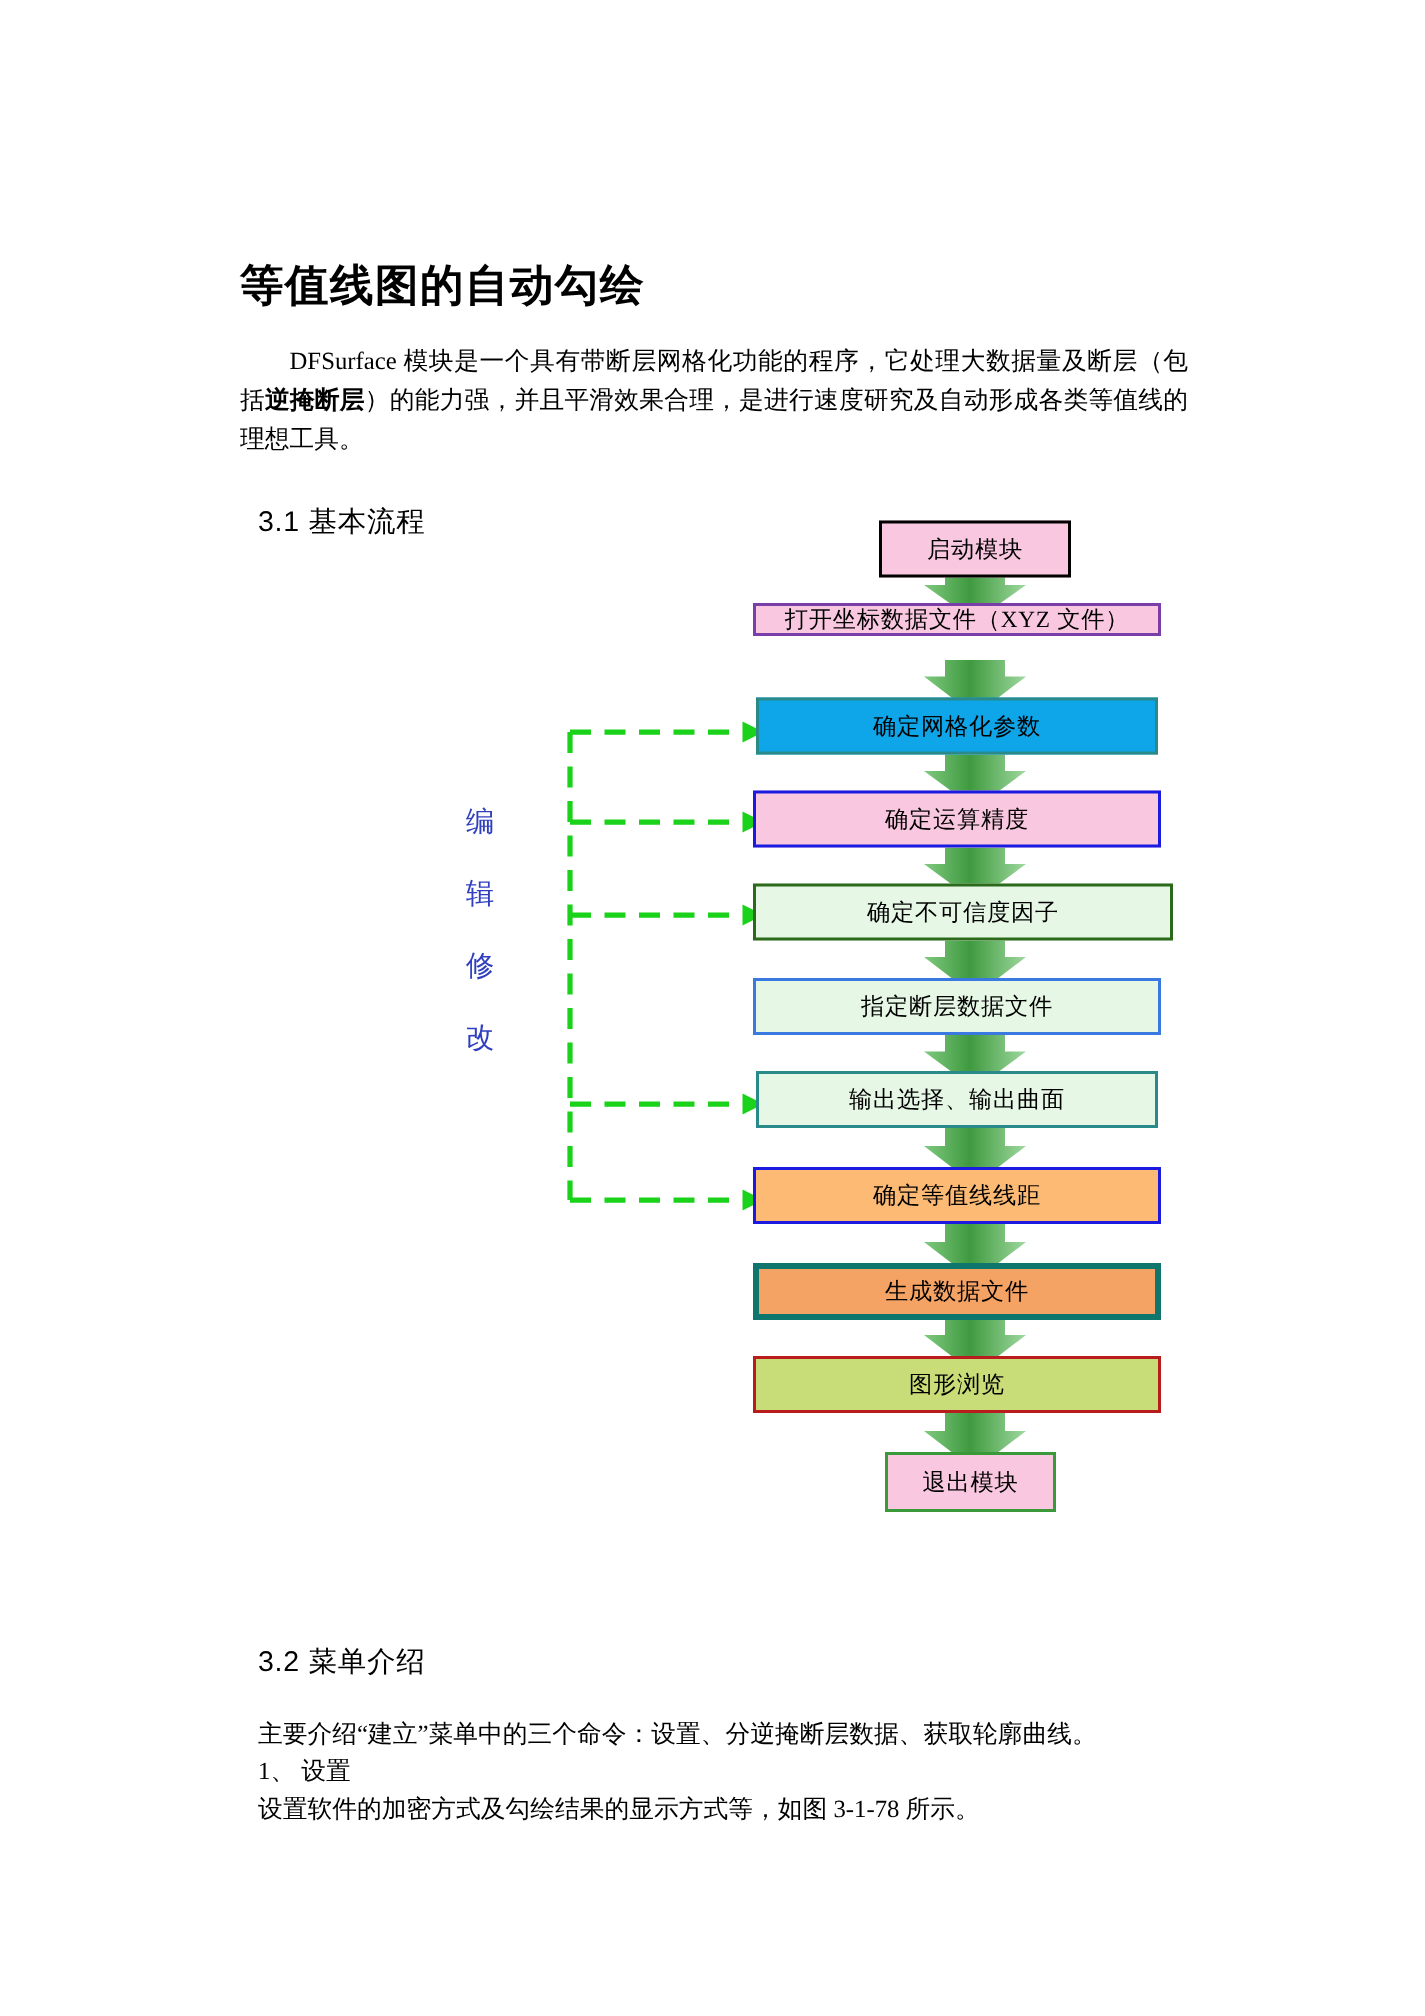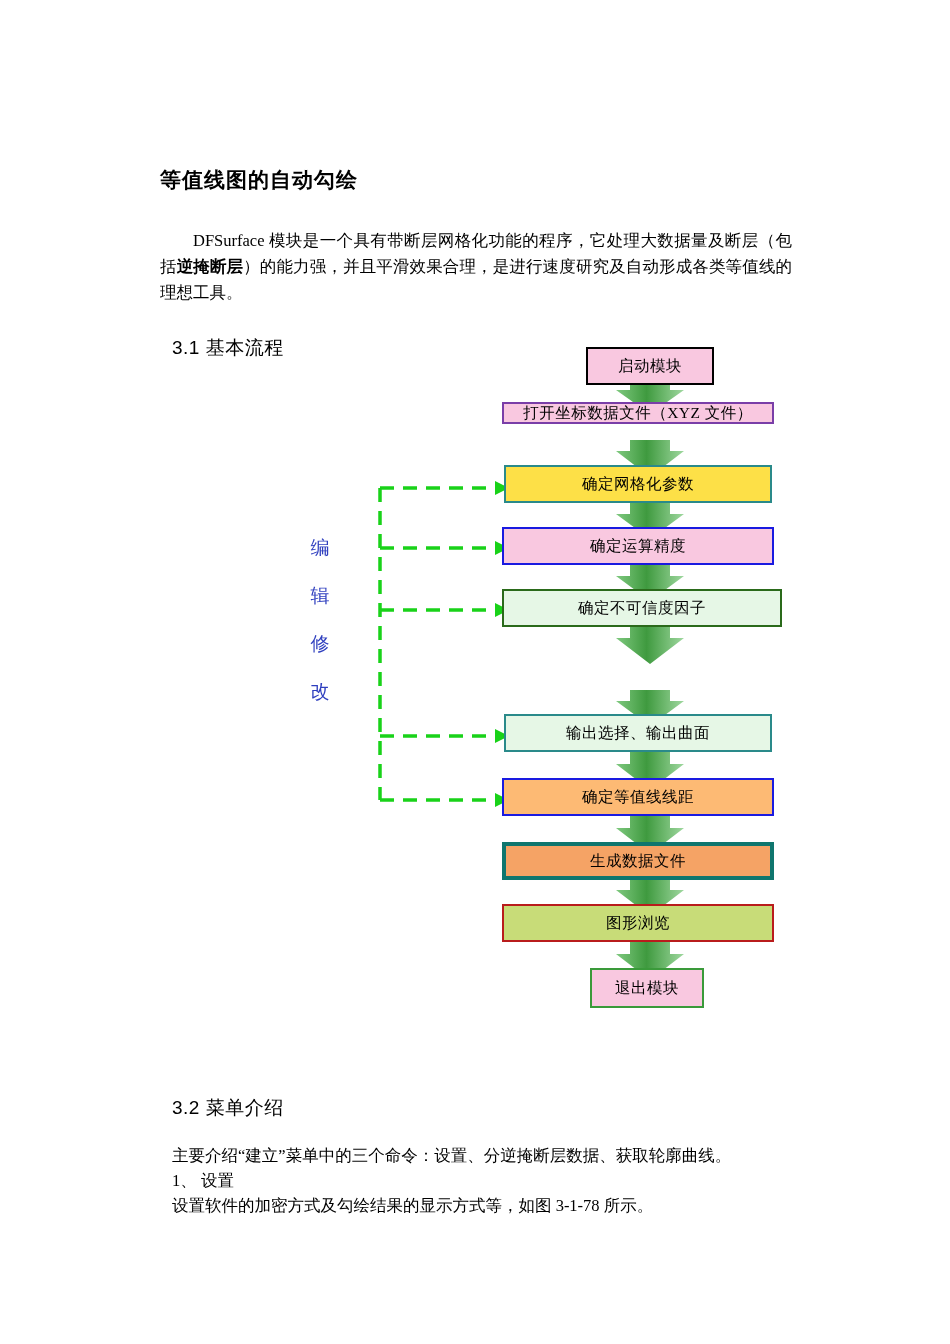--- a/index.html
+++ b/index.html
@@ -20,21 +20,21 @@
     left: 0; top: 0;
     width: 950px;
     height: 1344px;
   }
   .h1 {
     position: absolute;
     left: 160px;
     top: 152px;
     font-family: "Liberation Sans", sans-serif;
     font-weight: bold;
-    font-size: 21px;
+    font-size: 29px;
     letter-spacing: 1px;
   }
   .para {
     position: absolute;
     font-size: 16.5px;
     line-height: 26px;
     text-align: justify;
   }
   .para-intro {
     left: 160px;
@@ -175,32 +175,35 @@
     </svg>
 
     <div class="node" style="left:296px;top:10px;width:128px;height:38px;background:#f9c8e0;border:2px solid #000000;margin-top:19px;">
       <span>启动模块</span>
     </div>
 
     <div class="node" style="left:212px;top:84px;width:272px;height:22px;background:#f9c8e0;border:2px solid #7a3ea8;">
       <span>打开坐标数据文件（XYZ 文件）</span>
     </div>
 
-    <div class="node" style="left:214px;top:147px;width:268px;height:38px;background:#fde047;border:2px solid #2a8a8a;">
+    <div class="node" style="left:214px;top:147px;width:268px;height:38px;background:#0ea5e9;border:2px solid #2a8a8a;">
       <span>确定网格化参数</span>
     </div>
 
     <div class="node" style="left:212px;top:209px;width:272px;height:38px;background:#f9c8e0;border:2px solid #1a1ae0;">
       <span>确定运算精度</span>
     </div>
 
     <div class="node" style="left:212px;top:271px;width:280px;height:38px;background:#e6f7e6;border:2px solid #2a6a1a;">
       <span>确定不可信度因子</span>
     </div>
 
+    <div class="node" style="left:212px;top:334px;width:272px;height:38px;background:#e6f7e6;border:2px solid #3a7ae0;">
+      <span>指定断层数据文件</span>
+    </div>
 
     <div class="node" style="left:214px;top:396px;width:268px;height:38px;background:#e6f7e6;border:2px solid #2a8a8a;">
       <span>输出选择、输出曲面</span>
     </div>
 
     <div class="node" style="left:212px;top:460px;width:272px;height:38px;background:#fdba74;border:2px solid #1a1ae0;">
       <span>确定等值线线距</span>
     </div>
 
     <div class="node" style="left:212px;top:524px;width:272px;height:38px;background:#f5a365;border:4px solid #0f766e;">

